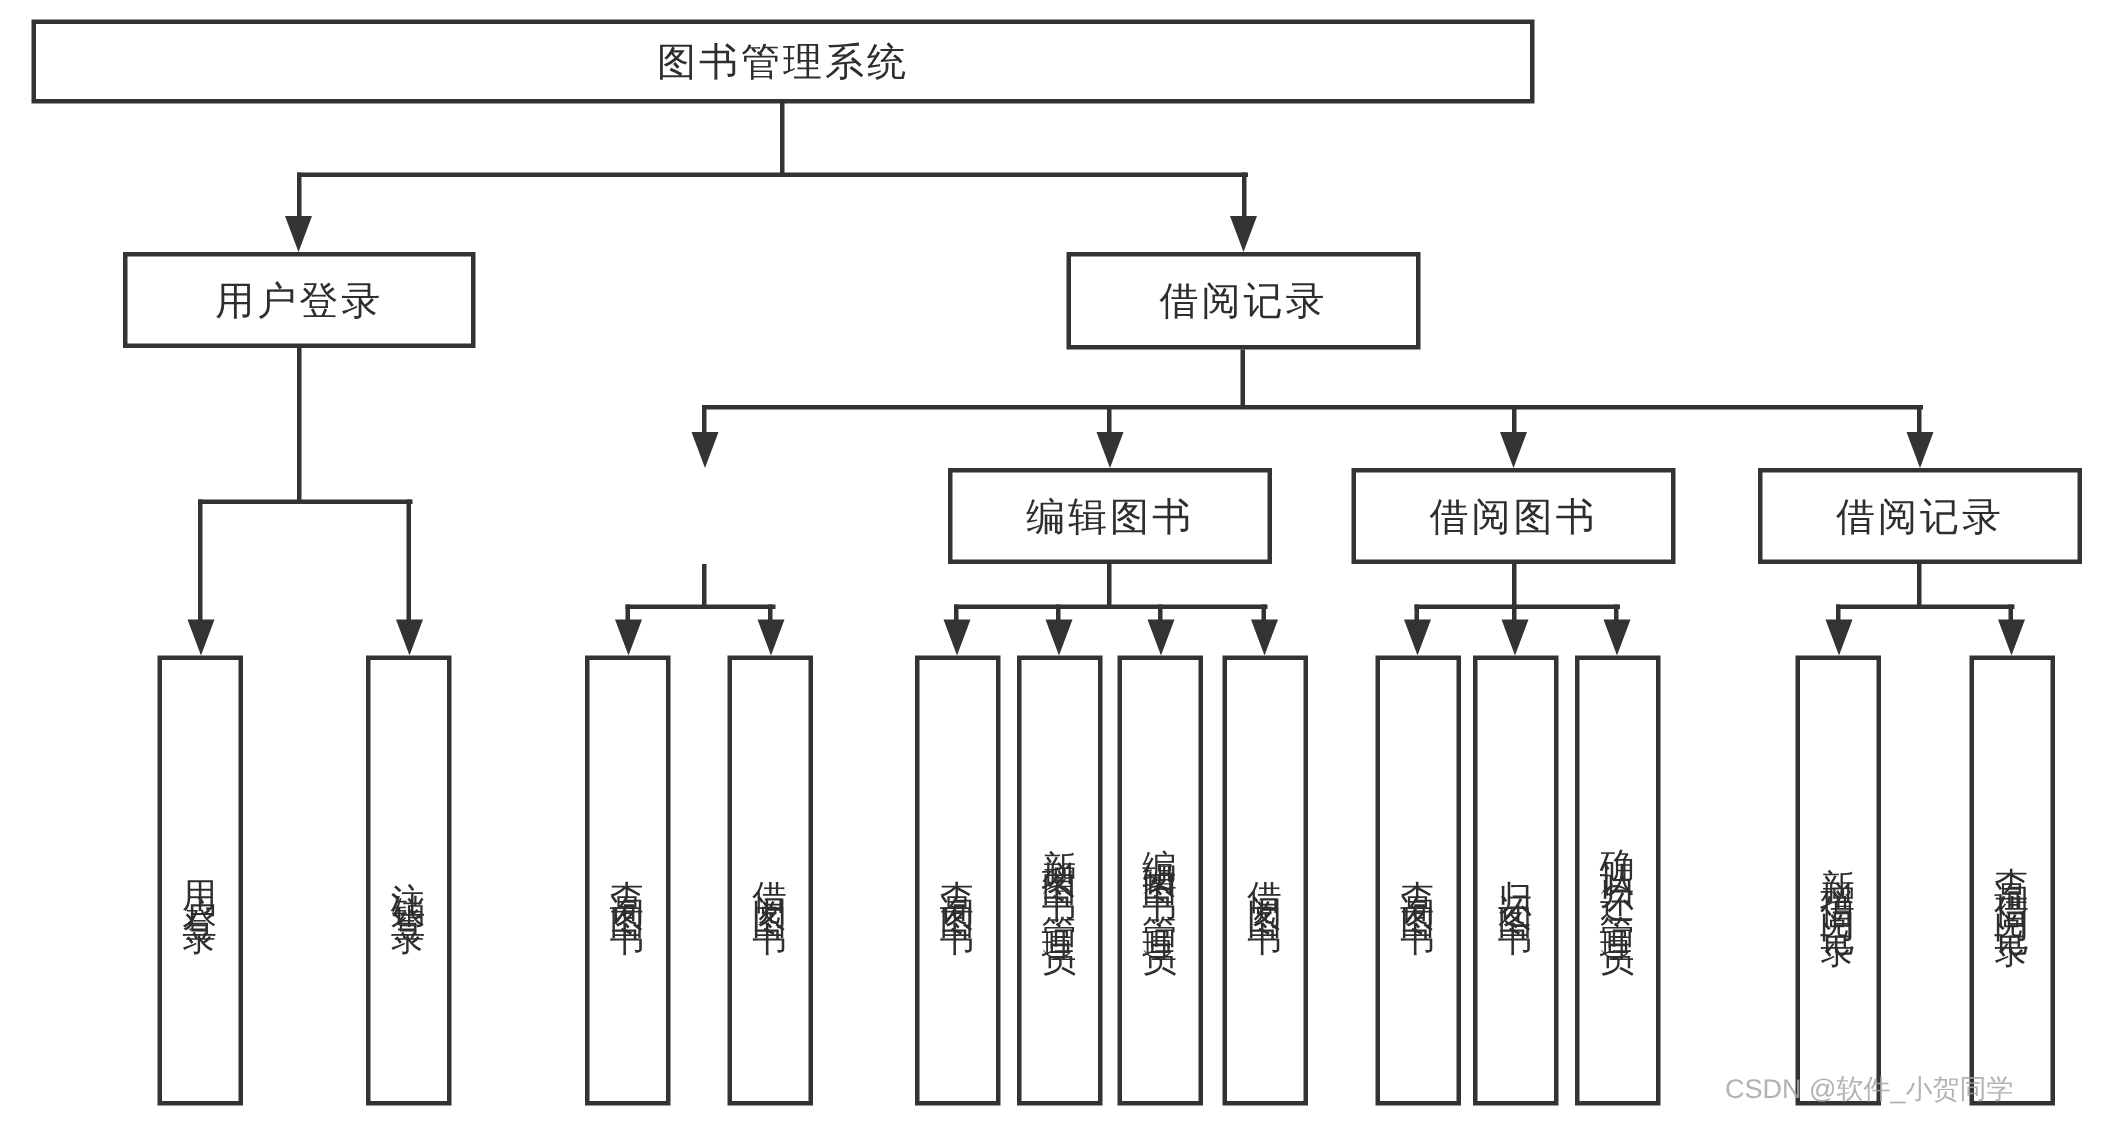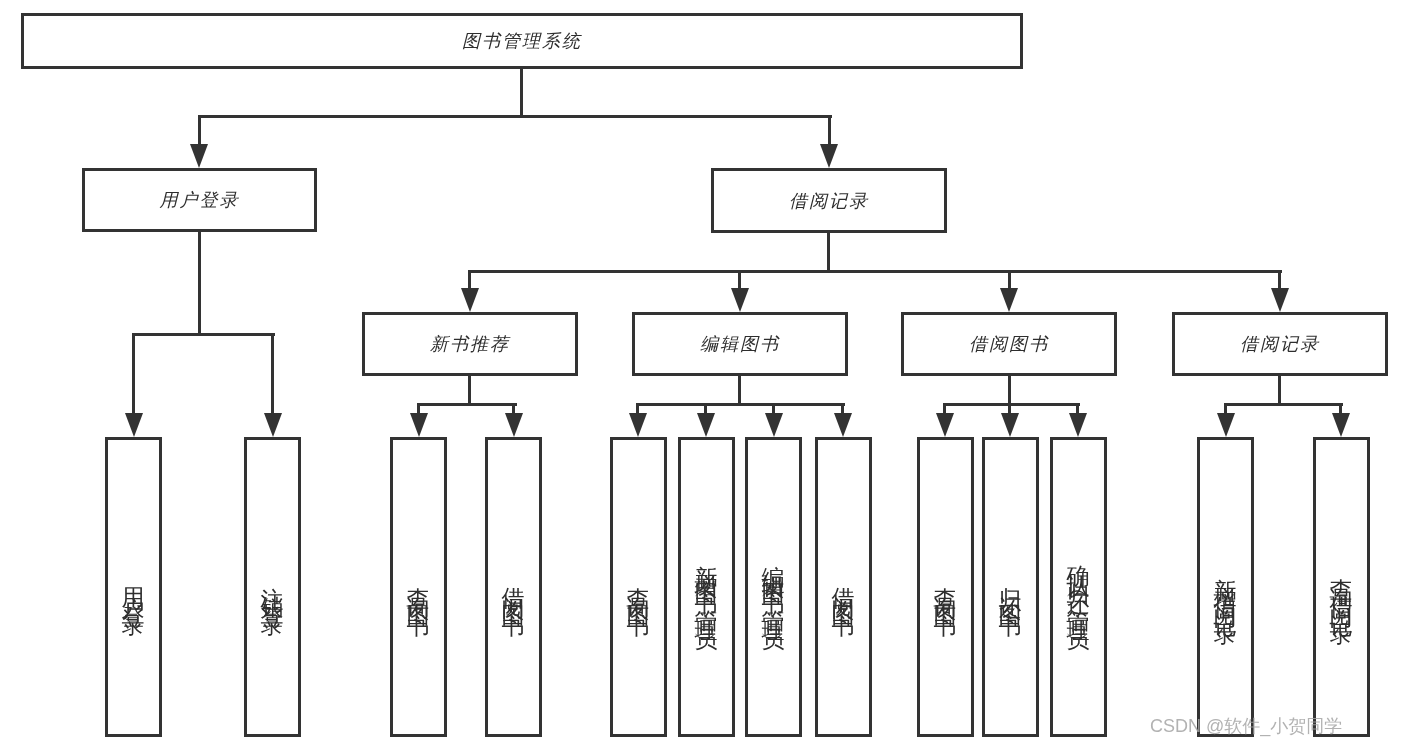--- a/index.html
+++ b/index.html
@@ -15,24 +15,23 @@
     position: absolute;
     box-sizing: border-box;
     border: 3px solid #333333;
     background: #ffffff;
     display: flex;
     align-items: center;
     justify-content: center;
     color: #2e2e2e;
   }
   .hbox {
-    font-size: 18px;
+    font-size: 26px;
     letter-spacing: 2px;
     white-space: nowrap;
-    font-style: italic;
   }
   .vbox {
     width: 57px;
     height: 300px;
     top: 437px;
     writing-mode: vertical-rl;
     text-orientation: mixed;
     font-size: 23px;
     line-height: 1.05;
     letter-spacing: 9px;
@@ -93,23 +92,20 @@
   <div class="line" style="left:468px; top:270px; width:814px; height:3px;"></div>
   <div class="line" style="left:468px; top:270px; width:3px; height:20px;"></div>
   <div class="arrow" style="left:461px; top:288px;"></div>
   <div class="line" style="left:738px; top:270px; width:3px; height:20px;"></div>
   <div class="arrow" style="left:731px; top:288px;"></div>
   <div class="line" style="left:1008px; top:270px; width:3px; height:20px;"></div>
   <div class="arrow" style="left:1000px; top:288px;"></div>
   <div class="line" style="left:1278px; top:270px; width:3px; height:20px;"></div>
   <div class="arrow" style="left:1271px; top:288px;"></div>
 
-  <div class="box hbox" style="left:362px; top:312px; width:216px; height:64px;">
-    <span>新书推荐</span>
-  </div>
   <div class="box hbox" style="left:632px; top:312px; width:216px; height:64px;">
     <span>编辑图书</span>
   </div>
   <div class="box hbox" style="left:901px; top:312px; width:216px; height:64px;">
     <span>借阅图书</span>
   </div>
   <div class="box hbox" style="left:1172px; top:312px; width:216px; height:64px;">
     <span>借阅记录</span>
   </div>
 

